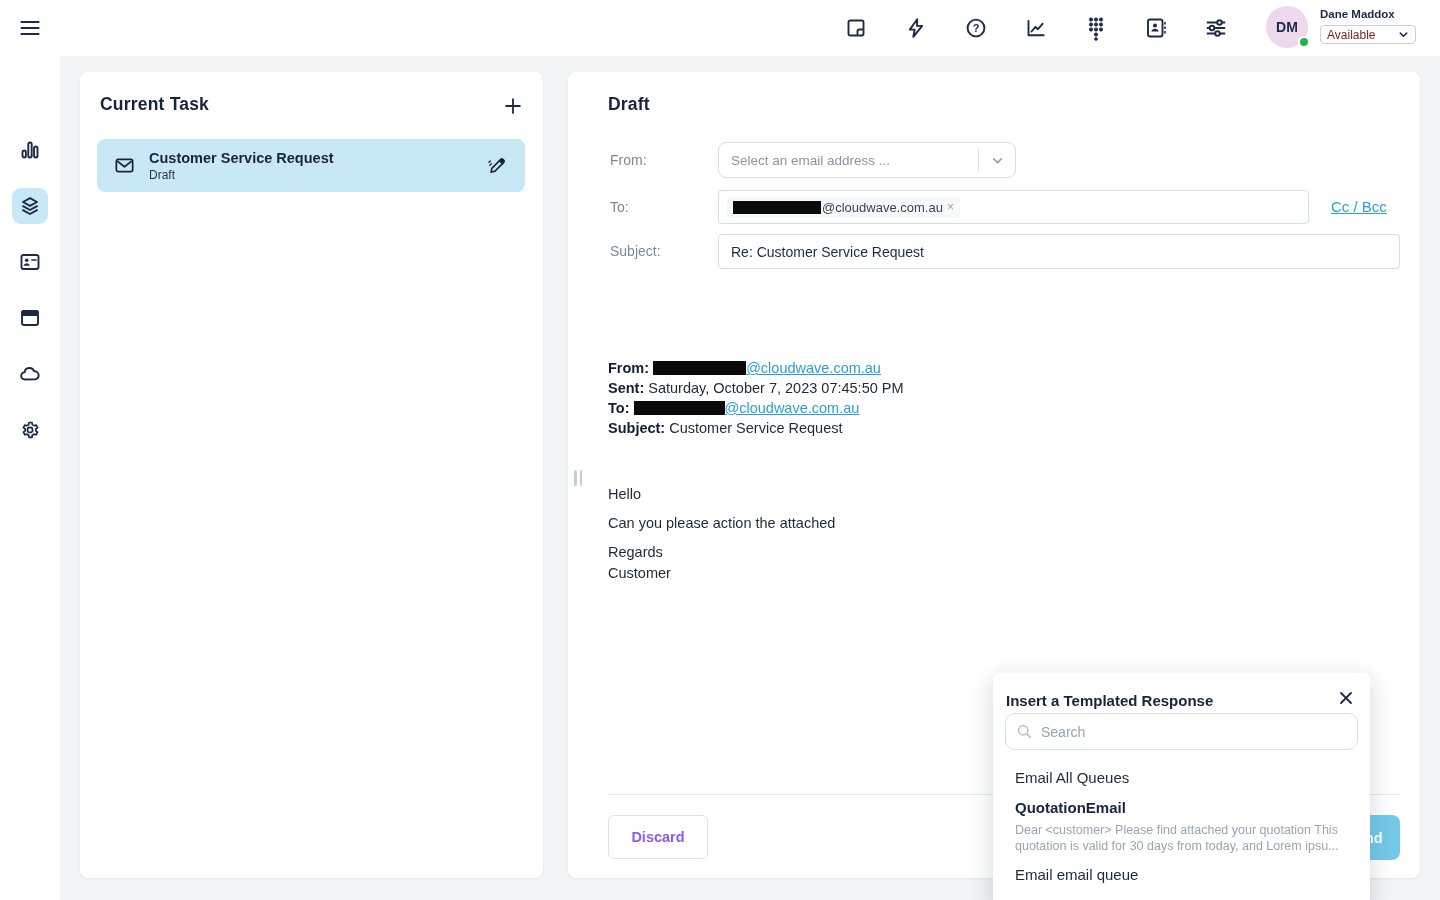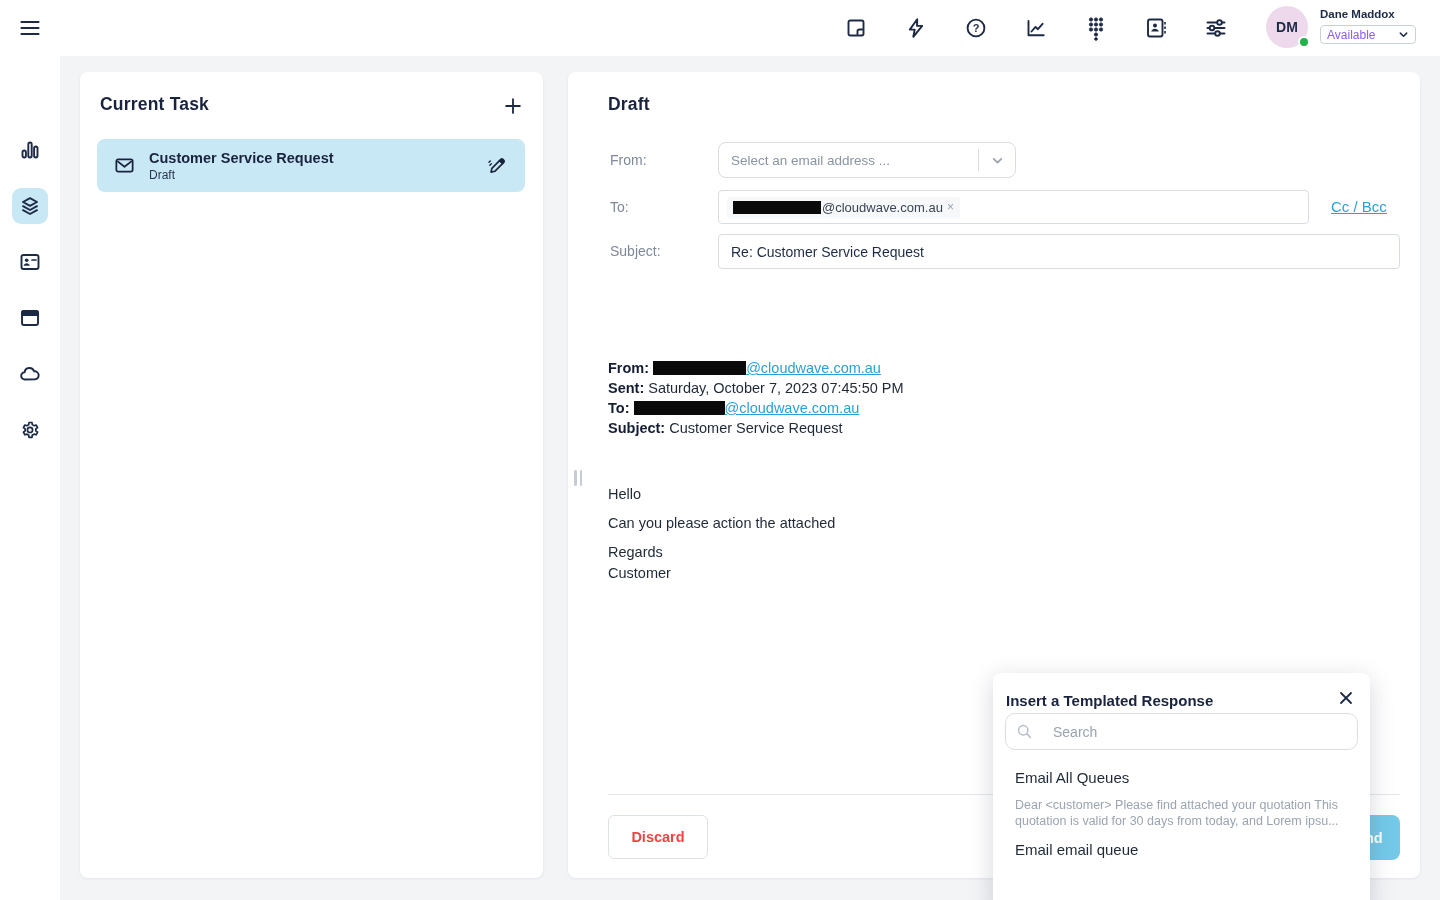--- a/index.html
+++ b/index.html
@@ -13,21 +13,21 @@
   .topbar-icons { position:absolute; left:836px; top:8px; display:flex; gap:20px; }
   .icon-btn { width:40px; height:40px; display:flex; align-items:center; justify-content:center; cursor:pointer; }
   .icon-btn svg, .hamburger svg { stroke:#1d2a46; }
 
   .user-area { position:absolute; left:1266px; top:6px; display:flex; }
   .avatar-wrap { position:relative; width:44px; height:44px; }
   .avatar { width:42px; height:42px; border-radius:50%; background:#eed8ec; color:#1d2a46; font-weight:bold; font-size:14px; display:flex; align-items:center; justify-content:center; }
   .presence-dot { position:absolute; right:0px; bottom:2px; width:12px; height:12px; border-radius:50%; background:#22b24c; border:2px solid #ffffff; }
   .user-meta { margin-left:10px; padding-top:2px; }
   .user-name { font-size:11.5px; font-weight:bold; color:#1d2a46; }
-  .status-select { margin-top:5px; width:96px; height:19px; border:1px solid #c9d1d8; border-radius:4px; display:flex; align-items:center; justify-content:space-between; padding:0 6px; font-size:12px; color:#8b5cf6; background:#fff; cursor:pointer; }
+  .status-select { margin-top:5px; width:96px; height:19px; border:1px solid #c9d1d8; border-radius:4px; display:flex; align-items:center; justify-content:space-between; padding:0 6px; font-size:12px; color:#7f1d1d; background:#fff; cursor:pointer; }
 
   
   .sidebar { position:absolute; left:0; top:56px; width:60px; height:844px; background:#ffffff; z-index:9; }
   .side-item { position:absolute; left:12px; width:36px; height:36px; border-radius:9px; display:flex; align-items:center; justify-content:center; cursor:pointer; }
   .side-item svg { stroke:#1d2a46; }
   .side-item.active { background:#c9e8f6; }
 
   
   .card { position:absolute; background:#ffffff; border-radius:8px; box-shadow:0 1px 3px rgba(20,30,60,.07); }
   .card-left  { left:80px;  top:72px; width:463px; height:806px; }
@@ -67,30 +67,30 @@
   .quoted { position:absolute; left:40px; top:286px; font-size:14.5px; line-height:20px; color:#1f2937; }
   .quoted b { color:#141d33; }
   .qlink { color:#2aa0d8; text-decoration:underline; }
   .redact-lg { display:inline-block; background:#0a0a0a; height:14px; vertical-align:-2px; }
 
   .mailbody { position:absolute; left:40px; top:414px; font-size:14.5px; color:#1f2937; }
   .mailbody p.gap { margin-bottom:13px; }
   .mailbody p.tight { margin-bottom:5px; }
 
   .footer-divider { position:absolute; left:40px; top:722px; width:792px; height:1px; background:#e4e7eb; }
-  .discard-btn { position:absolute; left:40px; top:743px; width:100px; height:44px; background:#fff; border:1px solid #dde2e7; border-radius:6px; font-family:"Liberation Sans",sans-serif; font-size:14.5px; font-weight:bold; color:#ef4444; cursor:pointer; }
+  .discard-btn { position:absolute; left:40px; top:743px; width:100px; height:44px; background:#fff; border:1px solid #dde2e7; border-radius:6px; font-family:"Liberation Sans",sans-serif; font-size:14.5px; font-weight:bold; color:#8b5cf6; cursor:pointer; }
   .send-btn { position:absolute; left:762px; top:743px; width:70px; height:45px; background:#74c9e9; border:none; border-radius:8px; font-family:"Liberation Sans",sans-serif; font-size:14.5px; font-weight:bold; color:#ffffff; cursor:pointer; z-index:1; }
 
   
   .popup { position:absolute; left:993px; top:673px; width:377px; height:240px; background:#ffffff; border-radius:8px; box-shadow:0 6px 24px rgba(20,30,60,.18); z-index:50; }
   .popup-header { position:absolute; left:13px; right:13px; top:8px; height:28px; display:flex; align-items:flex-end; justify-content:space-between; }
   .popup-title { font-size:15px; font-weight:bold; color:#19233e; }
   .popup-close { width:22px; height:22px; display:flex; align-items:center; justify-content:center; cursor:pointer; }
   .popup-search { position:absolute; left:12px; top:40px; width:353px; height:37px; border:1px solid #dadfe4; border-radius:10px; display:flex; align-items:center; padding:0 10px; background:#fff; }
-  .popup-search input { border:none; outline:none; flex:1; margin-left:20px; font-family:"Liberation Sans",sans-serif; font-size:14px; color:#1d2a46; }
+  .popup-search input { border:none; outline:none; flex:1; margin-left:8px; font-family:"Liberation Sans",sans-serif; font-size:14px; color:#1d2a46; }
   .popup-search input::placeholder { color:#99a3ae; }
   .popup-list { position:absolute; left:22px; top:94px; width:338px; }
   .tmpl-plain { font-size:15px; color:#1f2937; line-height:22px; margin-bottom:8px; cursor:pointer; }
   .tmpl-rich { margin-bottom:10px; cursor:pointer; }
   .tmpl-rich-title { font-size:15px; font-weight:bold; color:#19233e; line-height:22px; }
   .tmpl-rich-desc { font-size:12.5px; color:#9aa5b1; line-height:16px; margin-top:3px; }
 
   svg { display:block; }
 </style>
 </head>
@@ -312,19 +312,20 @@
     <div class="popup-search">
       <svg width="17" height="17" viewBox="0 0 20 20" fill="none" stroke="#b6bec7" stroke-width="1.8" stroke-linecap="round">
           <circle cx="8.5" cy="8.5" r="5.5"></circle>
           <path d="M12.8 12.8 17 17"></path>
         </svg>
       <input type="text" placeholder="Search" style="">
     </div>
     <div class="popup-list">
       <div class="tmpl-plain">Email All Queues</div>
       <div class="tmpl-rich">
+        <div class="tmpl-rich-title">QuotationEmail</div>
         <div class="tmpl-rich-desc">Dear &lt;customer&gt; Please find attached your quotation This quotation is valid for 30 days from today, and Lorem ipsu...</div>
       </div>
       <div class="tmpl-plain">Email email queue</div>
     </div>
   </div>
 
 </div>
 
 </body></html>

